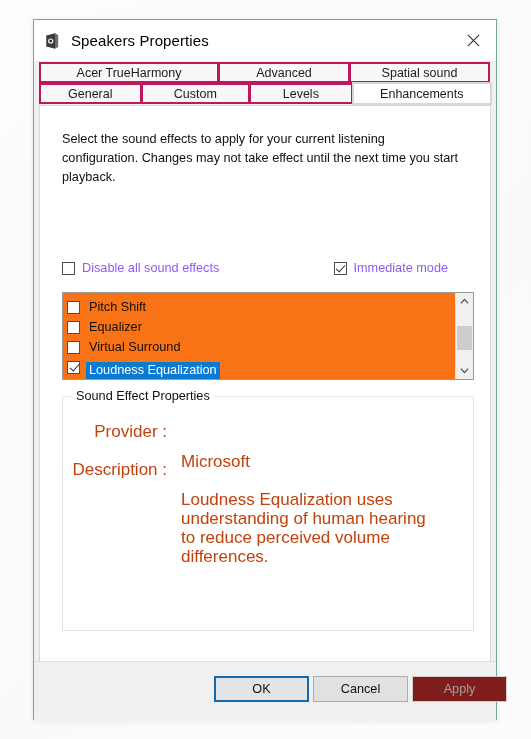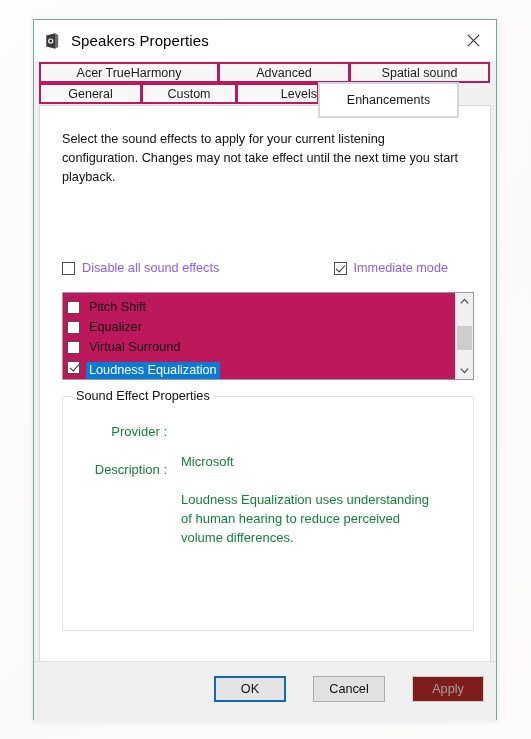--- a/index.html
+++ b/index.html
@@ -108,23 +108,23 @@
     border-color: #d7d7d7;
     z-index: 5;
     font-size: 12.5px;
   }
   
   .tab-ath  { width: 180px; }
   .tab-adv  { width: 132px; }
   .tab-spa   { width: 141px; }
   
   .tab-gen  { width: 103px; }
-  .tab-cus  { width: 96px; }
-  .tab-lev  { width: 83px; justify-content: flex-end; }
-  .tab-enh  { width: 141px; height: 36px; margin-top:-1px; }
+  .tab-cus  { width: 110px; }
+  .tab-lev  { width: 104px; }
+  .tab-enh  { width: 141px; height: 23px; margin-top:-1px; }
 
   
   .tabpage {
     position: absolute;
     left: 5px;
     top: 44px;
     width: 452px;
     height: 588px;
     background: #ffffff;
     border: 1px solid #d7d7d7;
@@ -180,21 +180,21 @@
   .cb-label { font-size: 12.7px; color: #8b5cf6; }
 
   
   .listbox {
     position: absolute;
     left: 22px;
     top: 186px;
     width: 412px;
     height: 88px;
     border: 1px solid #9a9a9a;
-    background: #be185d;
+    background: #f97316;
     box-sizing: border-box;
     display: flex;
   }
   .listinner {
     flex: 1;
     padding: 4px 0 0 4px;
     overflow: hidden;
   }
   .litem {
     display: flex;
@@ -262,22 +262,22 @@
     left: 9px;
     top: -8px;
     background: #ffffff;
     padding: 0 4px;
     font-size: 12.7px;
     color: #101010;
   }
   .prop-row {
     position: absolute;
     display: flex;
-    font-size: 13px;
-    color: #15803d;
+    font-size: 17px;
+    color: #c2410c;
     line-height: 19px;
   }
   .prop-label {
     width: 110px;
     text-align: right;
     flex: none;
     padding-right: 14px;
     box-sizing: border-box;
   }
   .prop-value { width: 255px; margin-top: 30px; }
@@ -290,21 +290,21 @@
     left: 0;
     bottom: 0;
     width: 462px;
     height: 59px;
     background: #f0f0f0;
     border-top: 1px solid #dfdfdf;
   }
   .btn {
     position: absolute;
     top: 14px;
-    width: 72px;
+    width: 95px;
     height: 26px;
     box-sizing: border-box;
     border: 1px solid #adadad;
     background: #e1e1e1;
     font-size: 12.7px;
     color: #101010;
     display: flex;
     align-items: center;
     justify-content: center;
     cursor: default;

